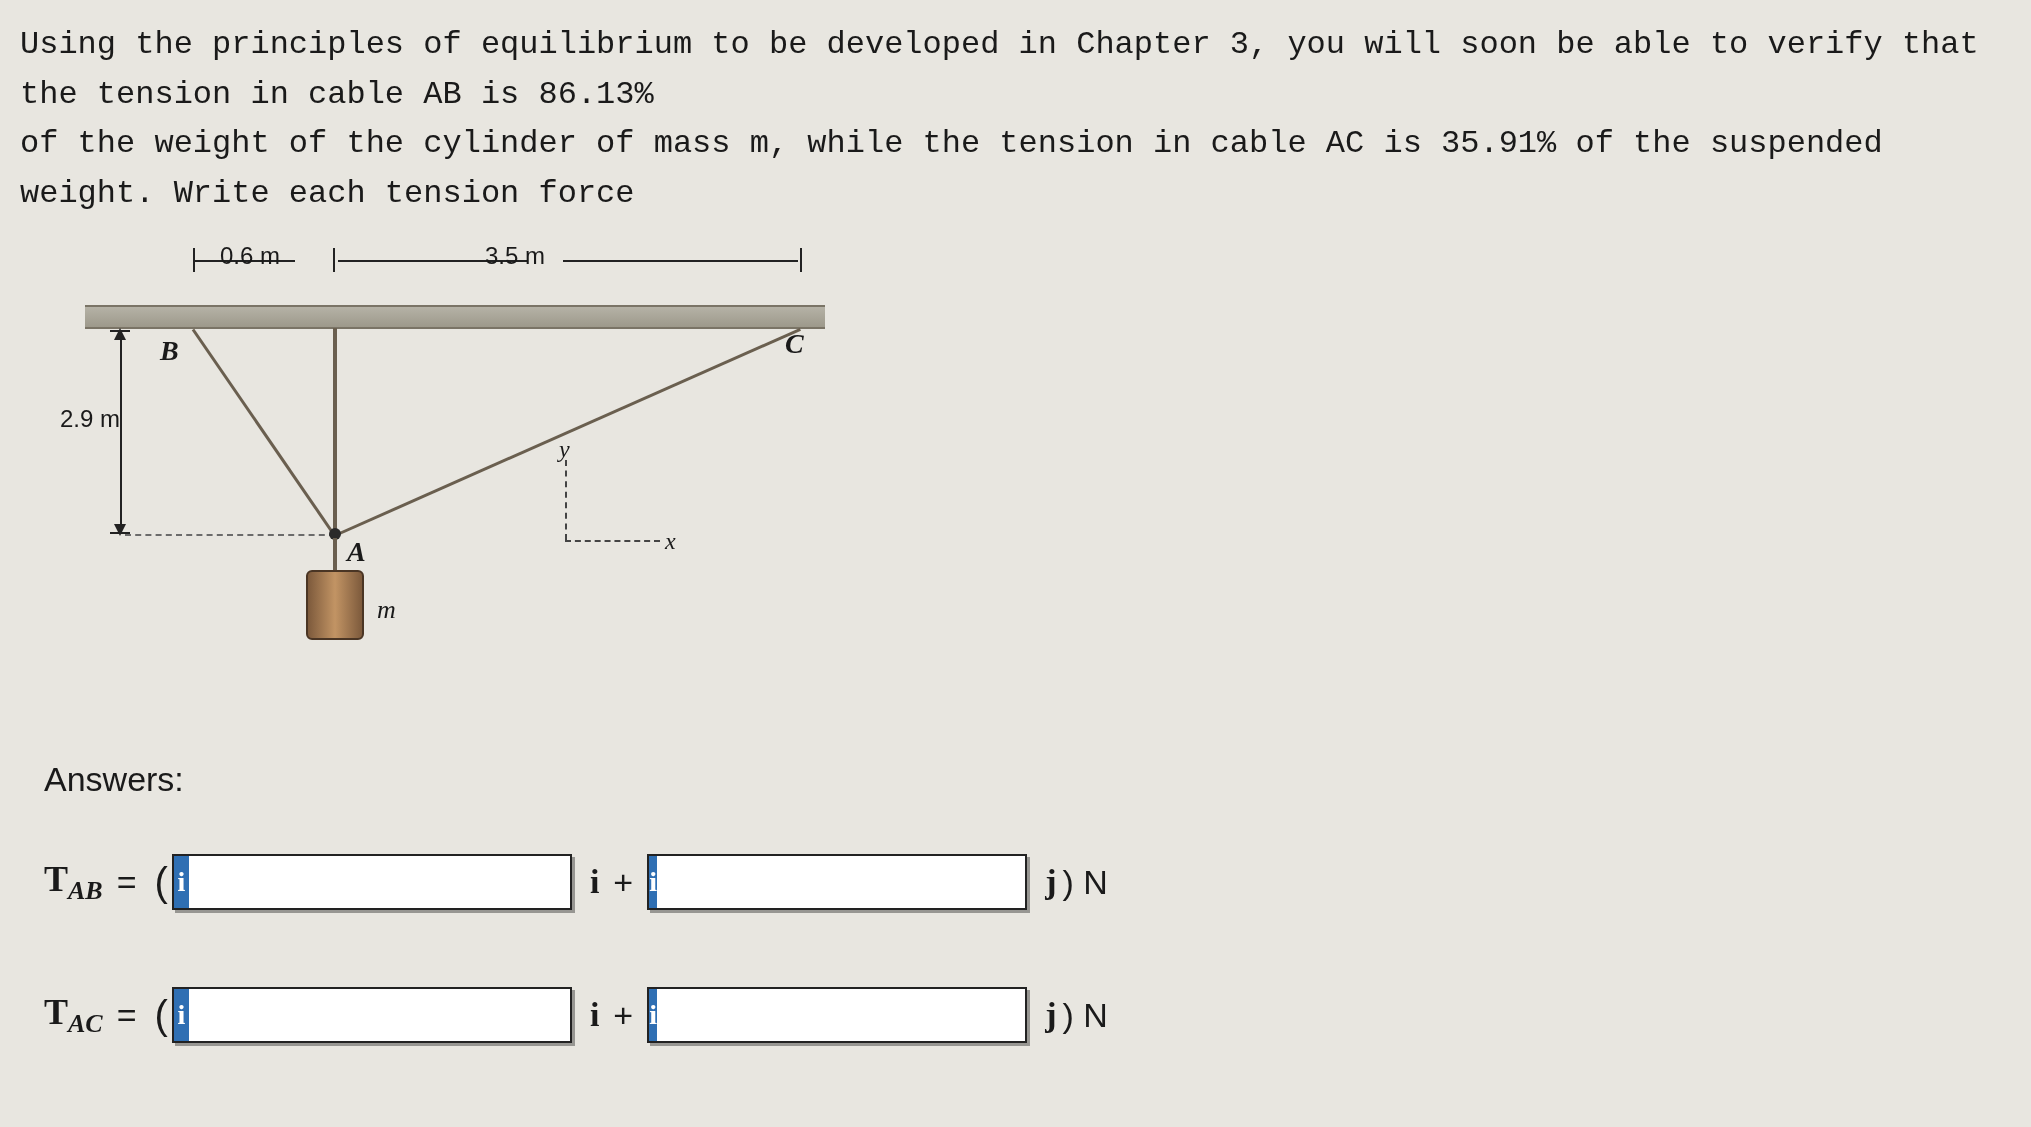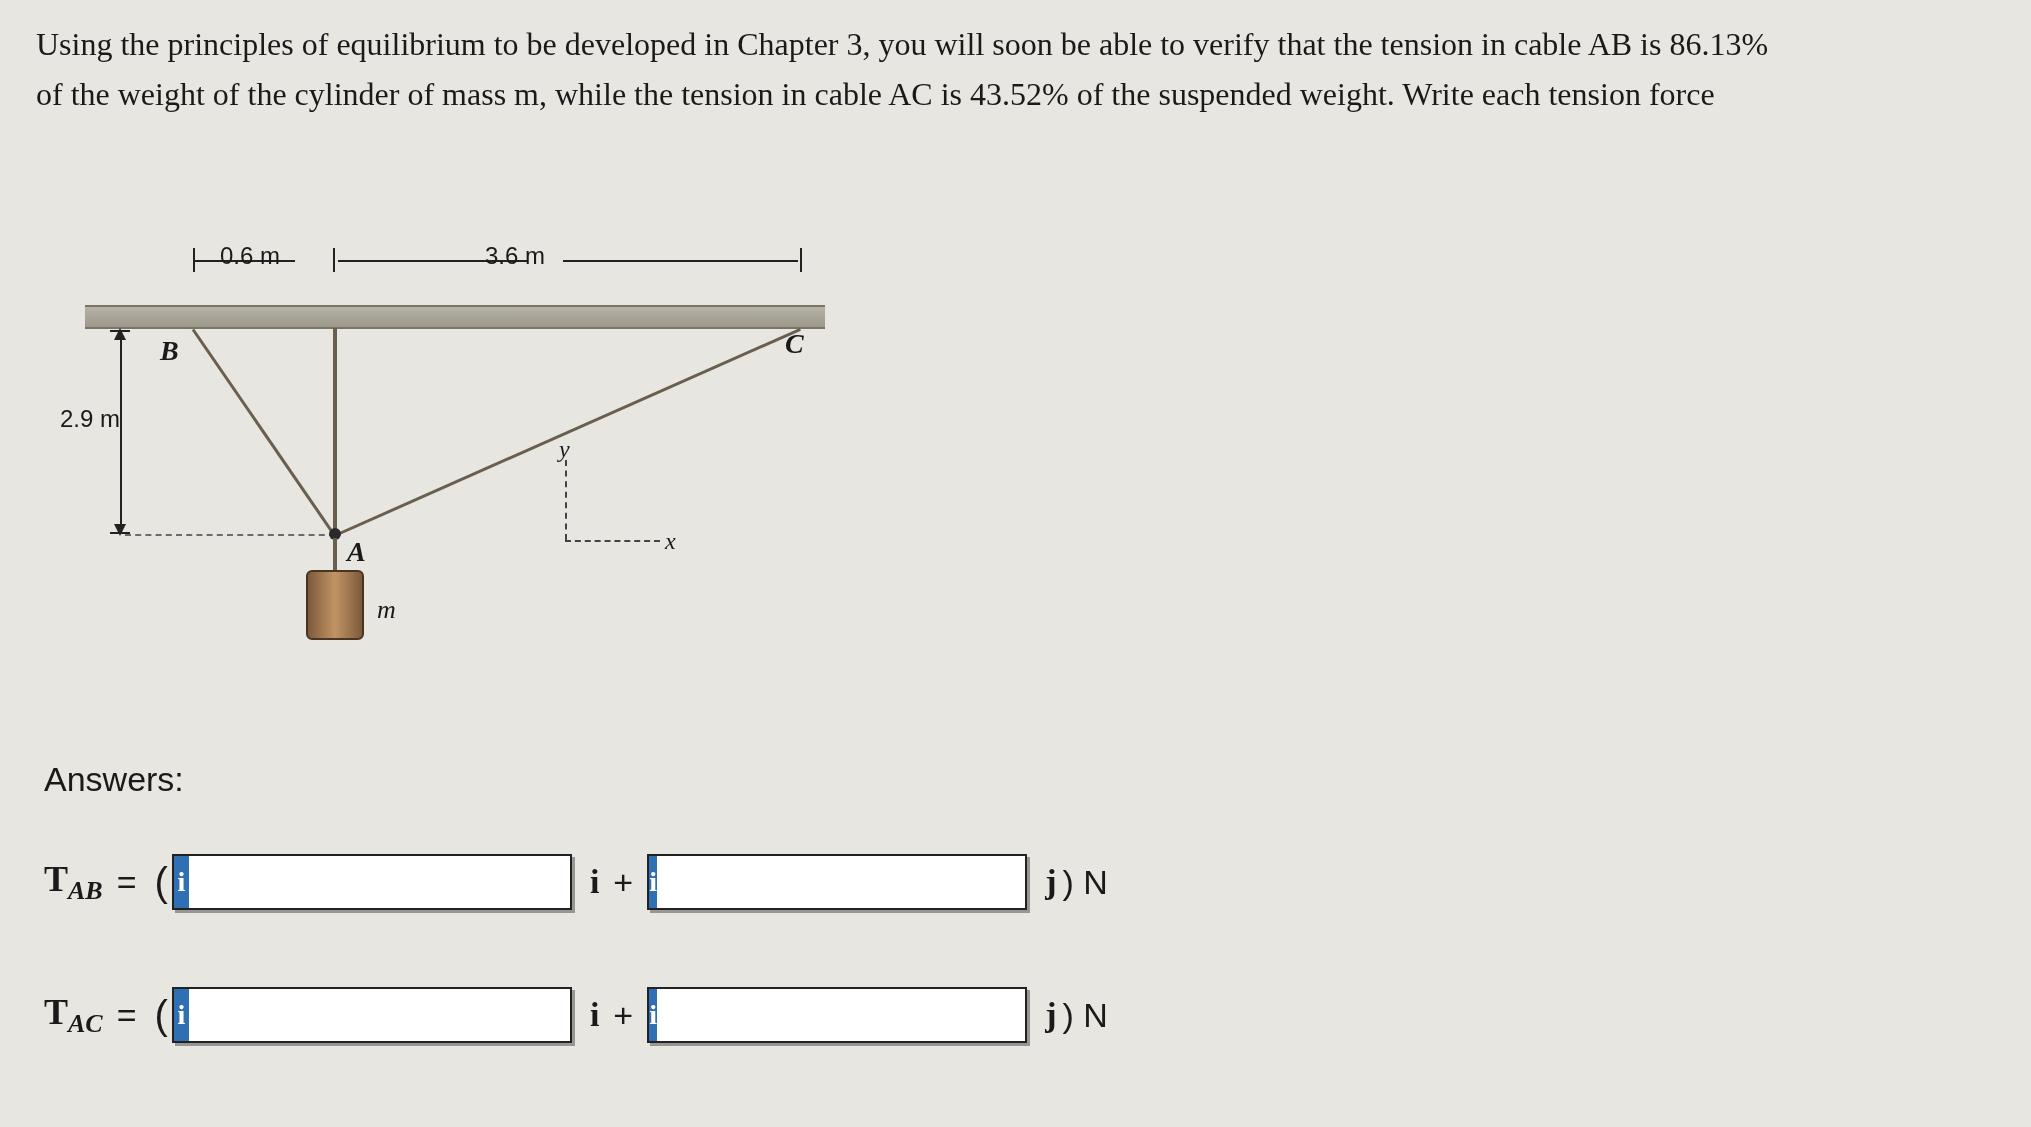--- a/index.html
+++ b/index.html
@@ -5,24 +5,25 @@
   * { box-sizing: border-box; margin: 0; padding: 0; }
   body {
     font-family: Georgia, 'Times New Roman', serif;
     background: #e8e6e0;
     width: 2031px;
     height: 1127px;
     position: relative;
     color: #1a1a1a;
   }
   .problem-text {
-    padding: 20px 20px 0 36px;
+    padding: 20px 20px 0 20px;
     font-size: 32px;
     line-height: 1.55;
     font-weight: 400;
+    font-family: Liberation Mono, monospace;
   }
   .diagram {
     position: absolute;
     top: 250px;
     left: 85px;
     width: 780px;
     height: 420px;
   }
   
   .ceiling {
@@ -170,29 +171,29 @@
     font-style:italic;
     font-size:24px;
     font-family:'Times New Roman',serif;
   }
 </style>
 </head>
 <body>
 
 <div class="problem-text">
   <span>Using the principles of equilibrium to be developed in Chapter 3, you will soon be able to verify that the tension in cable AB is 86.13%</span><br>
-  <span>of the weight of the cylinder of mass m, while the tension in cable AC is 43.52% of the suspended weight. Write each tension force</span><br>
+  <span>of the weight of the cylinder of mass m, while the tension in cable AC is 35.91% of the suspended weight. Write each tension force</span><br>
 </div>
 
 <div class="diagram">
 
   <div class="dimline" style="top:10px;left:110px;width:100px;height:2px"></div>
   <div class="dimlabel" style="top:-8px;left:135px">0.6 m</div>
   <div class="dimline" style="top:10px;left:253px;width:190px;height:2px"></div>
-  <div class="dimlabel" style="top:-8px;left:400px">3.6 m</div>
+  <div class="dimlabel" style="top:-8px;left:400px">3.5 m</div>
   <div class="dimline" style="top:10px;left:478px;width:235px;height:2px"></div>
 
   <div class="dimline" style="top:-2px;left:108px;width:2px;height:24px"></div>
   <div class="dimline" style="top:-2px;left:248px;width:2px;height:24px"></div>
   <div class="dimline" style="top:-2px;left:715px;width:2px;height:24px"></div>
 
   <div class="ceiling"></div>
 
   <span class="dlabel" style="top:85px;left:75px;font-weight:bold">B</span>
   <span class="dlabel" style="top:78px;left:700px;font-weight:bold">C</span>

